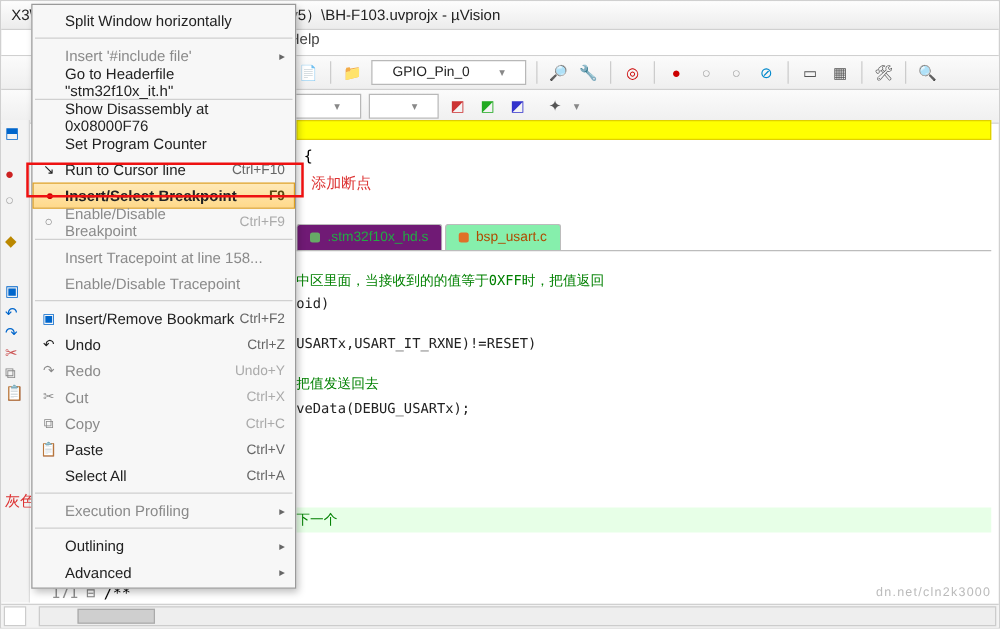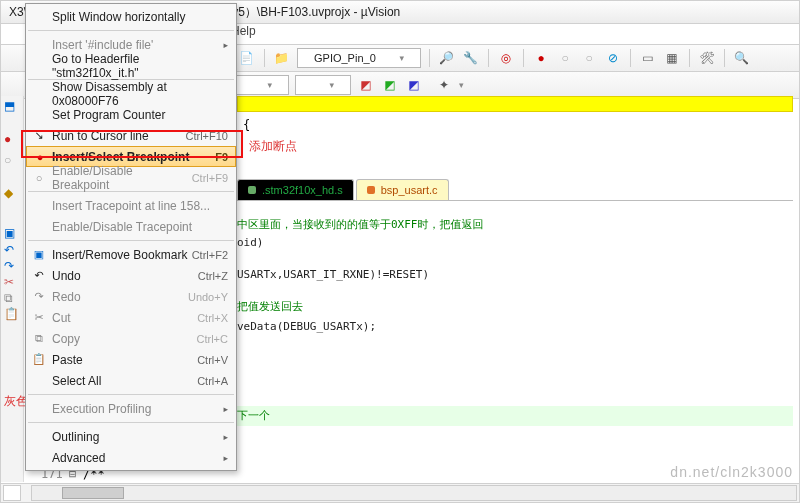--- a/index.html
+++ b/index.html
@@ -11,22 +11,22 @@
   .tbtn{width:18px;height:18px;display:flex;align-items:center;justify-content:center;font-size:12px;color:#555}
   .combo{height:18px;font-size:11px;border:1px solid #b8b8b8;background:#fff;padding:0 16px;display:flex;align-items:center;min-width:90px}
   .combo .dd{margin-left:auto;font-size:9px;color:#888}
   .second-toolbar{height:26px;display:flex;align-items:center;gap:6px;padding:0 6px;border-bottom:1px solid #d0d0d0;background:linear-gradient(#fbfbfb,#efefef)}
   .left-gutter{position:absolute;left:0;top:95px;bottom:20px;width:22px;background:#f3f3f3;border-right:1px solid #ddd}
   .left-gutter .glyph{position:absolute;left:3px;font-size:12px}
   .editor-area{position:absolute;left:22px;right:0;top:95px;bottom:20px;overflow:hidden}
   .yellowbar{position:absolute;left:214px;right:6px;top:0;height:14px;background:#ffff00;border:1px solid #e0d000}
   .tabstrip{position:absolute;left:214px;top:82px;right:6px;height:22px;display:flex;align-items:flex-end;gap:2px;border-bottom:1px solid #bcbcbc}
   .tab{height:20px;padding:0 10px;display:flex;align-items:center;gap:6px;font-size:11px;border:1px solid #bcbcbc;border-bottom:none;border-radius:3px 3px 0 0}
-  .tab.inactive{background:#000000;color:#2a4}
-  .tab.active{background:#fef9c3;color:#b04a00}
+  .tab.inactive{background:#701a75;color:#2a4}
+  .tab.active{background:#86efac;color:#b04a00}
   .tab .dot{width:8px;height:8px;border-radius:2px}
   .hl-green{background:#e7ffe7}
   .snippets{position:absolute;left:214px;top:110px;right:6px;font-family:Consolas,monospace;font-size:11px;line-height:18px}
   .snippets .line{white-space:pre}
   .green{color:#008000}
   .linecol{position:absolute;left:18px;top:296px;font-family:Consolas,monospace;font-size:12px;line-height:15px;color:#808080}
   .linecol .row{display:flex}
   .linecol .gut{width:22px;color:#909090;padding-right:6px}
   .linecol .mrk{width:14px}
   .linecol .txt{color:#000}
@@ -41,21 +41,21 @@
   .ctxmenu .item .sub{margin-left:auto;font-size:9px;color:#666}
   .ctxmenu .divider{height:1px;background:#d0d0d0;margin:3px 2px}
   .ctxmenu .item .ico{position:absolute;left:6px;width:14px;text-align:center;font-size:11px}
   .ctxmenu .item.sel{background:linear-gradient(#ffe9b8,#ffd98a);border:1px solid #e0a020;height:19px;padding:0 7px 0 25px}
   .ctxmenu .item.sel .sc{color:#5a4a10;font-weight:bold}
   .redbox{position:absolute;left:20px;top:129px;width:218px;height:24px;border:2px solid #e11;pointer-events:none;z-index:60}
   .statusbar{position:absolute;left:0;right:0;bottom:0;height:18px;background:#f3f3f3;border-top:1px solid #d0d0d0;display:flex;align-items:center}
   .statusbar .sbbtn{width:16px;height:14px;border:1px solid #ccc;margin-left:2px;background:#fff}
   .hscroll{position:absolute;left:30px;right:2px;bottom:1px;height:14px;background:#eee;border:1px solid #ccc}
   .hscroll .thumb{position:absolute;left:30px;top:1px;height:10px;width:60px;background:#cfcfcf;border:1px solid #aaa}
-  .watermark{position:absolute;right:6px;bottom:22px;color:#bbb;font-size:14px;letter-spacing:1px}
+  .watermark{position:absolute;right:6px;bottom:22px;color:#bbb;font-size:10px;letter-spacing:1px}
 </style>
 </head>
 <body>
 
 <div class="window">
 
   <div class="titlebar">
     <span>X3\   的数据放到数组中\Project\RVMDK（uv5）\BH-F103.uvprojx - µVision</span>
   </div>
 

